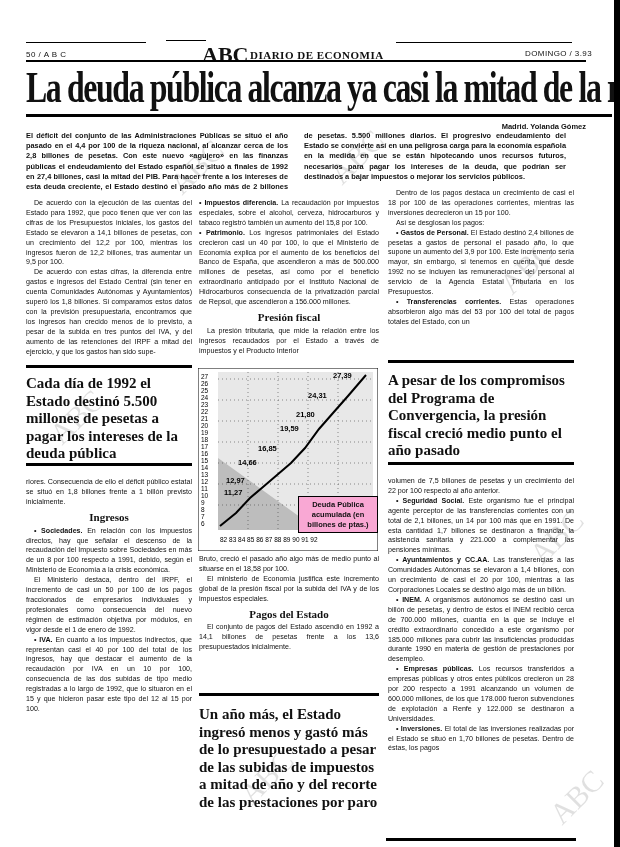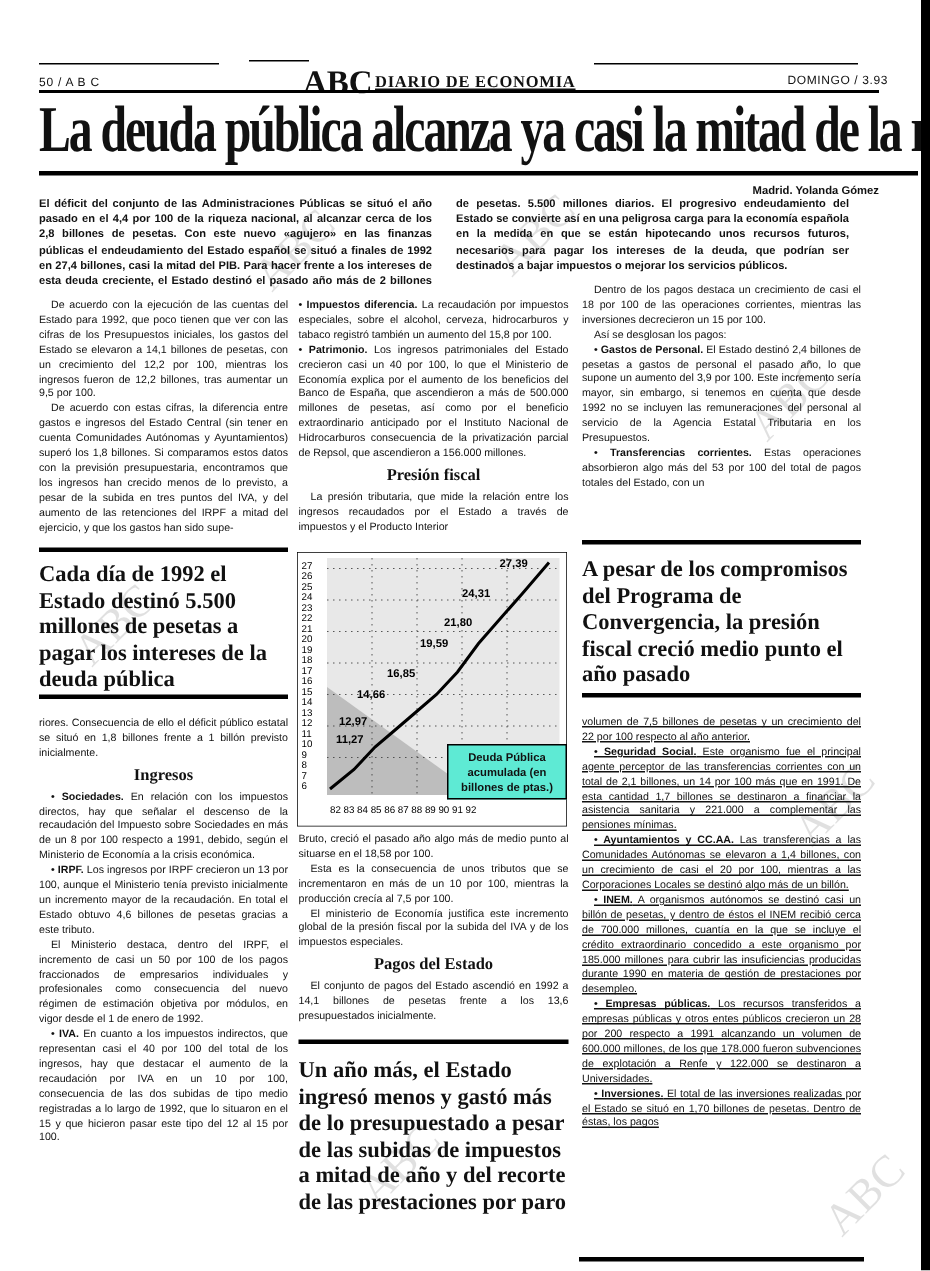--- a/index.html
+++ b/index.html
@@ -15,21 +15,21 @@
   .headline { position: absolute; left: 0; top: 62px; width: 586px; font-family: "Liberation Serif", serif; font-weight: bold; font-size: 37px; letter-spacing: -1.6px; transform: scaleX(0.86) scaleY(1.18); transform-origin: left top; white-space: nowrap; }
   .byline { position: absolute; right: 26px; top: 122px; font-size: 7.5px; font-weight: bold; padding-left: 44px; }
   .lead { position: absolute; left: 0; top: 131px; width: 540px; font-size: 7.4px; line-height: 10.2px; font-weight: bold; column-count: 2; column-gap: 16px; text-align: justify; }
   .col { position: absolute; font-size: 7.1px; line-height: 9.9px; text-align: justify; }
   .col p { text-indent: 8px; }
   .col p.b { text-indent: 0; }
   .col b { font-weight: bold; }
   .sub { font-family: "Liberation Serif", serif; font-weight: bold; font-size: 11px; text-align: center; margin: 5px 0 4px; }
   .pull { position: absolute; font-family: "Liberation Serif", serif; font-weight: bold; text-align: left; font-size: 15px; line-height: 17.5px; }
   .chart { position: absolute; left: 172px; top: 368px; width: 180px; height: 183px; }
-  .legend-box { position: absolute; left: 100px; top: 128px; width: 80px; height: 37px; background: #5eead4; border: 1px solid #000; font-size: 7.5px; text-align: center; line-height: 10px; padding-top: 3px; font-weight: bold; }
+  .legend-box { position: absolute; left: 100px; top: 128px; width: 80px; height: 37px; background: #f9a8d4; border: 1px solid #000; font-size: 7.5px; text-align: center; line-height: 10px; padding-top: 3px; font-weight: bold; }
   .watermark { position: absolute; font-family: "Liberation Serif", serif; font-size: 30px; color: rgba(0,0,0,0.12); transform: rotate(-45deg); pointer-events: none; }
 </style>
 </head>
 <body>
 
 <div class="page">
 
   <div class="watermark" style="left:140px;top:150px;">ABC</div>
   <div class="watermark" style="left:300px;top:140px;">ABC</div>
   <div class="watermark" style="left:470px;top:250px;">ABC</div>
@@ -60,21 +60,20 @@
     <p>De acuerdo con la ejecución de las cuentas del Estado para 1992, que poco tienen que ver con las cifras de los Presupuestos iniciales, los gastos del Estado se elevaron a 14,1 billones de pesetas, con un crecimiento del 12,2 por 100, mientras los ingresos fueron de 12,2 billones, tras aumentar un 9,5 por 100.</p>
     <p>De acuerdo con estas cifras, la diferencia entre gastos e ingresos del Estado Central (sin tener en cuenta Comunidades Autónomas y Ayuntamientos) superó los 1,8 billones. Si comparamos estos datos con la previsión presupuestaria, encontramos que los ingresos han crecido menos de lo previsto, a pesar de la subida en tres puntos del IVA, y del aumento de las retenciones del IRPF a mitad del ejercicio, y que los gastos han sido supe-</p>
   </div>
   <div class="rule" style="left:0;top:365px;width:166px;height:3px;"></div>
   <div class="pull" style="left:0;top:375px;width:166px;">Cada día de 1992 el Estado destinó 5.500 millones de pesetas a pagar los intereses de la deuda pública</div>
   <div class="rule" style="left:0;top:463px;width:166px;height:3px;"></div>
   <div class="col" style="left:0;top:478px;width:166px;">
     <p class="b">riores. Consecuencia de ello el déficit público estatal se situó en 1,8 billones frente a 1 billón previsto inicialmente.</p>
     <div class="sub">Ingresos</div>
     <p><b>• Sociedades.</b><span> En relación con los impuestos directos, hay que señalar el descenso de la recaudación del Impuesto sobre Sociedades en más de un 8 por 100 respecto a 1991, debido, según el Ministerio de Economía a la crisis económica.</span></p>
-    <p><b>• IRPF.</b><span> Los ingresos por IRPF crecieron un 13 por 100, aunque el Ministerio tenía previsto inicialmente un incremento mayor de la recaudación. En total el Estado obtuvo 4,6 billones de pesetas gracias a este tributo.</span></p>
     <p>El Ministerio destaca, dentro del IRPF, el incremento de casi un 50 por 100 de los pagos fraccionados de empresarios individuales y profesionales como consecuencia del nuevo régimen de estimación objetiva por módulos, en vigor desde el 1 de enero de 1992.</p>
     <p><b>• IVA.</b><span> En cuanto a los impuestos indirectos, que representan casi el 40 por 100 del total de los ingresos, hay que destacar el aumento de la recaudación por IVA en un 10 por 100, consecuencia de las dos subidas de tipo medio registradas a lo largo de 1992, que lo situaron en el 15 y que hicieron pasar este tipo del 12 al 15 por 100.</span></p>
   </div>
 
   <div class="col" style="left:173px;top:199px;width:180px;">
     <p class="b"><b>• Impuestos diferencia.</b><span> La recaudación por impuestos especiales, sobre el alcohol, cerveza, hidrocarburos y tabaco registró también un aumento del 15,8 por 100.</span></p>
     <p class="b"><b>• Patrimonio.</b><span> Los ingresos patrimoniales del Estado crecieron casi un 40 por 100, lo que el Ministerio de Economía explica por el aumento de los beneficios del Banco de España, que ascendieron a más de 500.000 millones de pesetas, así como por el beneficio extraordinario anticipado por el Instituto Nacional de Hidrocarburos consecuencia de la privatización parcial de Repsol, que ascendieron a 156.000 millones.</span></p>
     <div class="sub">Presión fiscal</div>
     <p>La presión tributaria, que mide la relación entre los ingresos recaudados por el Estado a través de impuestos y el Producto Interior</p>
   </div>
@@ -132,38 +131,37 @@
         <text x="40" y="97">14,66</text>
         <text x="28" y="115">12,97</text>
         <text x="26" y="127">11,27</text>
       </g>
     </svg>
     <div class="legend-box">Deuda Pública acumulada (en billones de ptas.)</div>
   </div>
 
   <div class="col" style="left:173px;top:555px;width:180px;">
     <p class="b">Bruto, creció el pasado año algo más de medio punto al situarse en el 18,58 por 100.</p>
-    <p>Esta es la consecuencia de unos tributos que se incrementaron en más de un 10 por 100, mientras la producción crecía al 7,5 por 100.</p>
     <p>El ministerio de Economía justifica este incremento global de la presión fiscal por la subida del IVA y de los impuestos especiales.</p>
     <div class="sub">Pagos del Estado</div>
     <p>El conjunto de pagos del Estado ascendió en 1992 a 14,1 billones de pesetas frente a los 13,6 presupuestados inicialmente.</p>
   </div>
   <div class="rule" style="left:173px;top:693px;width:180px;height:3px;"></div>
   <div class="pull" style="left:173px;top:706px;width:180px;">Un año más, el Estado ingresó menos y gastó más de lo presupuestado a pesar de las subidas de impuestos a mitad de año y del recorte de las prestaciones por paro</div>
 
   <div class="col" style="left:362px;top:189px;width:186px;">
     <p>Dentro de los pagos destaca un crecimiento de casi el 18 por 100 de las operaciones corrientes, mientras las inversiones decrecieron un 15 por 100.</p>
     <p>Así se desglosan los pagos:</p>
     <p><b>• Gastos de Personal.</b><span> El Estado destinó 2,4 billones de pesetas a gastos de personal el pasado año, lo que supone un aumento del 3,9 por 100. Este incremento sería mayor, sin embargo, si tenemos en cuenta que desde 1992 no se incluyen las remuneraciones del personal al servicio de la Agencia Estatal Tributaria en los Presupuestos.</span></p>
     <p><b>• Transferencias corrientes.</b><span> Estas operaciones absorbieron algo más del 53 por 100 del total de pagos totales del Estado, con un</span></p>
   </div>
   <div class="rule" style="left:362px;top:360px;width:186px;height:3px;"></div>
   <div class="pull" style="left:362px;top:372px;width:186px;">A pesar de los compromisos del Programa de Convergencia, la presión fiscal creció medio punto el año pasado</div>
   <div class="rule" style="left:362px;top:462px;width:186px;height:3px;"></div>
-  <div class="col" style="left:362px;top:477px;width:186px;text-decoration:underline;">
+  <div class="col" style="left:362px;top:477px;width:186px;">
     <p class="b">volumen de 7,5 billones de pesetas y un crecimiento del 22 por 100 respecto al año anterior.</p>
     <p><b>• Seguridad Social.</b><span> Este organismo fue el principal agente perceptor de las transferencias corrientes con un total de 2,1 billones, un 14 por 100 más que en 1991. De esta cantidad 1,7 billones se destinaron a financiar la asistencia sanitaria y 221.000 a complementar las pensiones mínimas.</span></p>
     <p><b>• Ayuntamientos y CC.AA.</b><span> Las transferencias a las Comunidades Autónomas se elevaron a 1,4 billones, con un crecimiento de casi el 20 por 100, mientras a las Corporaciones Locales se destinó algo más de un billón.</span></p>
     <p><b>• INEM.</b><span> A organismos autónomos se destinó casi un billón de pesetas, y dentro de éstos el INEM recibió cerca de 700.000 millones, cuantía en la que se incluye el crédito extraordinario concedido a este organismo por 185.000 millones para cubrir las insuficiencias producidas durante 1990 en materia de gestión de prestaciones por desempleo.</span></p>
     <p><b>• Empresas públicas.</b><span> Los recursos transferidos a empresas públicas y otros entes públicos crecieron un 28 por 200 respecto a 1991 alcanzando un volumen de 600.000 millones, de los que 178.000 fueron subvenciones de explotación a Renfe y 122.000 se destinaron a Universidades.</span></p>
     <p><b>• Inversiones.</b><span> El total de las inversiones realizadas por el Estado se situó en 1,70 billones de pesetas. Dentro de éstas, los pagos</span></p>
   </div>
 
   <div class="rule" style="left:360px;top:838px;width:190px;height:3px;"></div>
   <div class="rule" style="left:588px;top:0;width:6px;height:847px;"></div>

